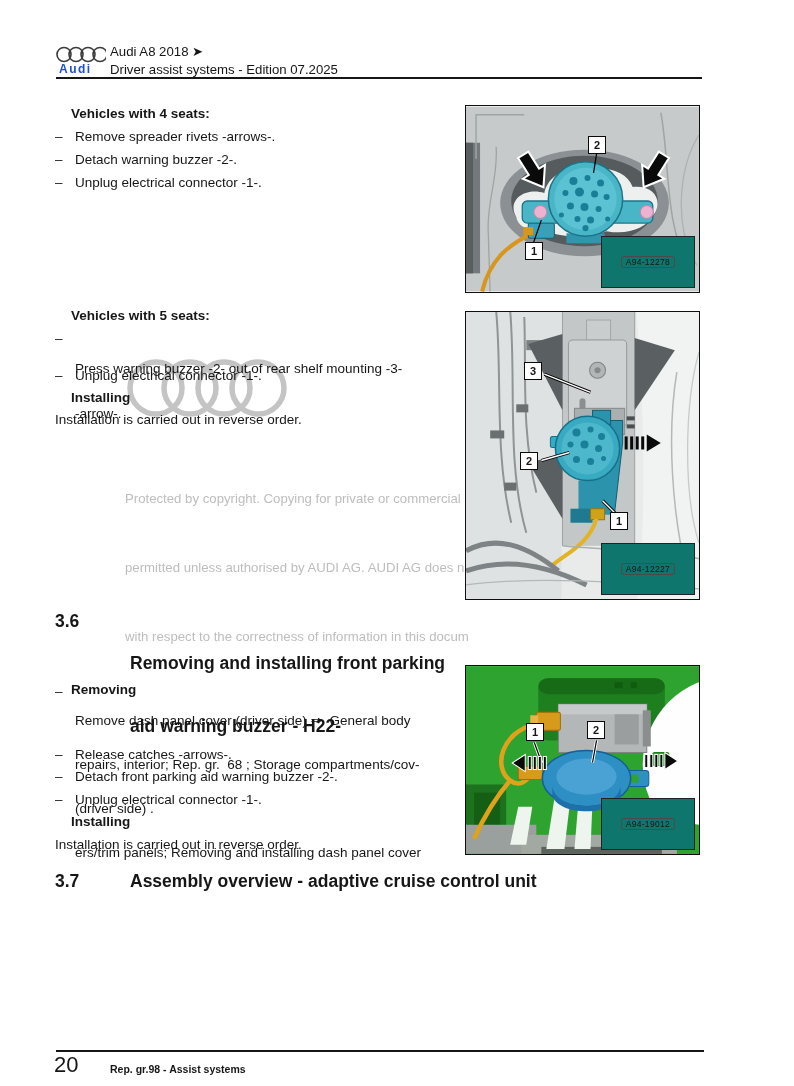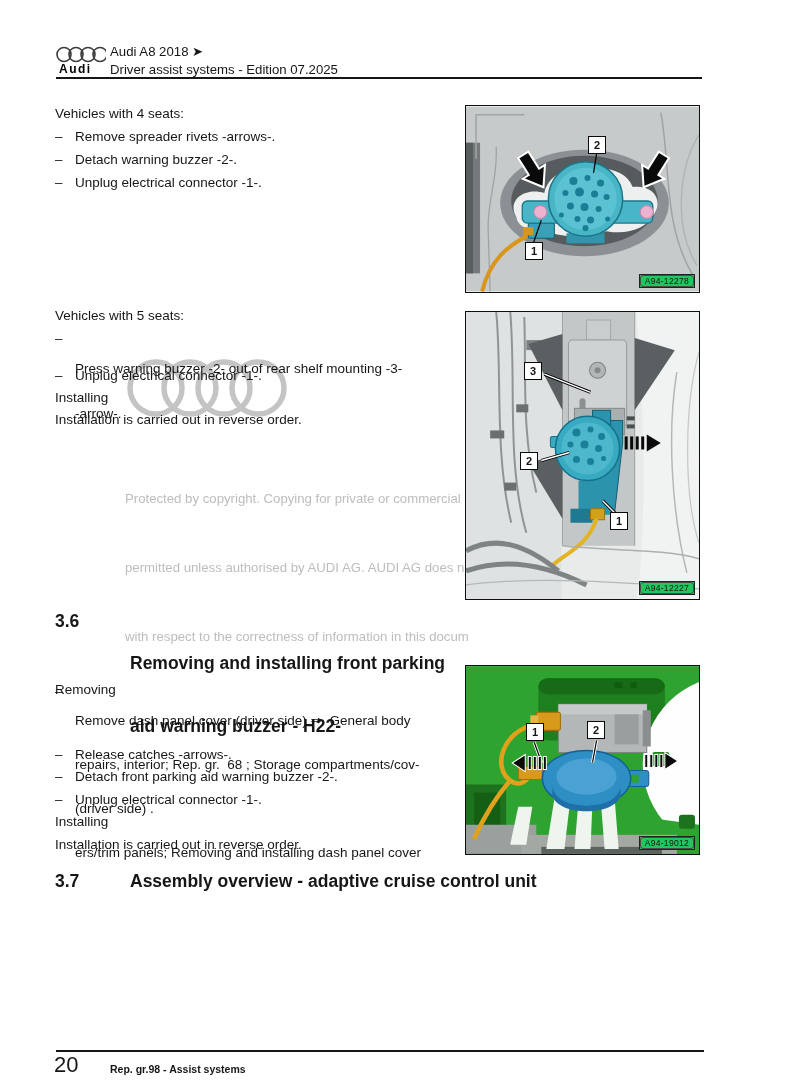--- a/index.html
+++ b/index.html
@@ -1,37 +1,37 @@
 <!DOCTYPE html>
 <html><head>
 <meta charset="utf-8">
 <style>
   html,body{margin:0;padding:0;background:#e9e9e9;}
   .page{position:relative;width:794px;height:1086px;background:#ffffff;margin:0 auto;
         font-family:"Liberation Sans","DejaVu Sans",sans-serif;color:#161616;overflow:hidden;}
   .abs{position:absolute;}
   .bt{font-size:13.5px;line-height:15px;white-space:pre;}
-  .b{font-weight:normal;}
+  .b{font-weight:bold;margin-left:16px;}
   .brow{display:flex;}
   .dash{width:20px;flex:none;}
   .ln{display:block;}
   .tight .ln{line-height:13.9px;}
   .sec-num{font-size:17.5px;font-weight:bold;white-space:pre;}
   .sec-title{font-size:17.5px;font-weight:bold;line-height:21px;white-space:pre;}
   .rule{position:absolute;background:#161616;}
   .hdr{font-size:13.2px;white-space:pre;}
-  .brand-word{font-size:12px;font-weight:bold;letter-spacing:1.5px;color:#000000;}
+  .brand-word{font-size:12px;font-weight:bold;letter-spacing:1.5px;color:#1d4ed8;}
   .wm-text{font-size:13.2px;line-height:23px;color:#bdbdbd;z-index:0;white-space:pre;}
   .wm-rings{z-index:0;}
   .figure{position:absolute;border:1.6px solid #0f0f0f;background:#fff;z-index:2;box-sizing:border-box;}
   .figure svg{display:block;width:100%;height:100%;}
   .callout{position:absolute;width:16px;height:16px;background:#fff;border:1.3px solid #0a0a0a;
            display:flex;align-items:center;justify-content:center;
            font-size:11px;font-weight:bold;z-index:3;}
-  .figcode{position:absolute;right:4px;bottom:4px;background:#22c55e;border:1px solid #222;padding:0;z-index:3;}
+  .figcode{position:absolute;right:4px;bottom:4px;background:#0f766e;border:1px solid #222;padding:19px;z-index:3;}
   .figcode span{display:block;border:1px solid #4a4a4a;border-radius:3px;padding:0 4px;
                 font-size:8.5px;letter-spacing:.3px;white-space:pre;}
   .footer-num{font-size:22px;white-space:pre;}
   .footer-txt{font-size:10.5px;font-weight:bold;white-space:pre;padding-left:13px;}
   .z1{z-index:1;}
 </style>
 </head>
 <body>
 
 <div class="page">

